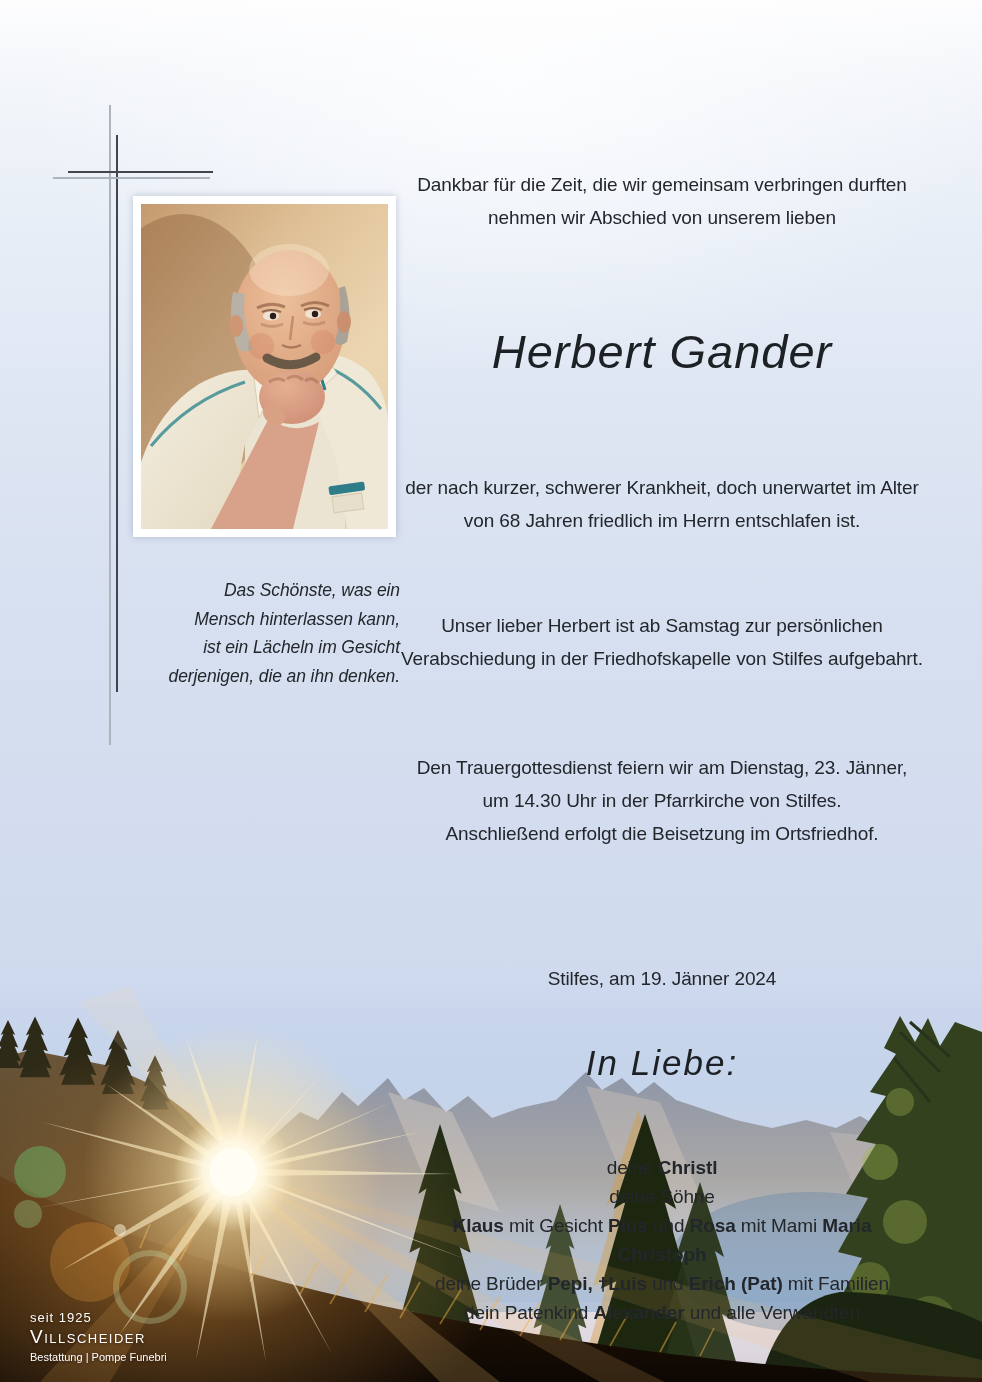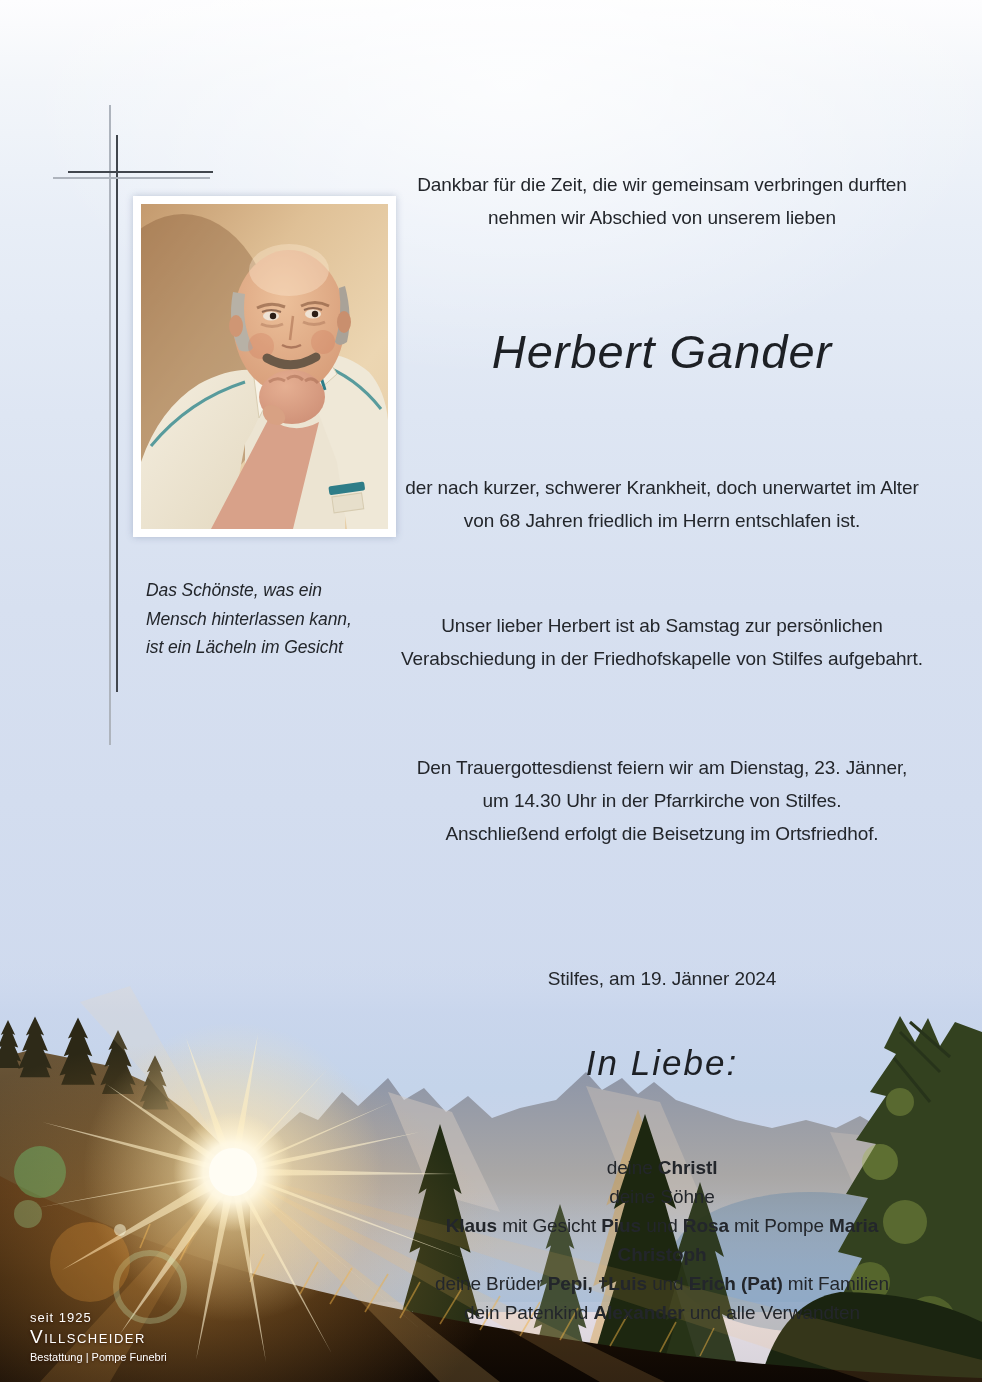--- a/index.html
+++ b/index.html
@@ -22,21 +22,21 @@
   
   .col{position:absolute;left:338px;width:648px;text-align:center;}
   .line{font-size:19px;line-height:33px;letter-spacing:-.1px;}
   .intro{top:168px;}
   .name{top:258px;font-style:italic;font-size:47px;letter-spacing:1px;color:#1d2025;}
   .p1{top:350px;}.p2{top:422px;}.p3{top:498px;}
   .date{top:610px;}
   .inliebe{top:658px;font-style:italic;font-size:35px;letter-spacing:2px;color:#1d2025;}
   .family{top:728px;}
   .family .line{line-height:29px;}
-  .poem{position:absolute;left:146px;top:576px;width:254px;text-align:left;
+  .poem{position:absolute;left:146px;top:576px;width:254px;text-align:right;
     font-style:italic;}
   .poem .line{font-size:17.5px;line-height:28.5px;}
   
   .landscape{position:absolute;left:0;top:962px;width:982px;height:420px;}
   
   .logo{position:absolute;left:30px;top:1310px;width:194px;color:#fff;
     font-family:Liberation Sans, sans-serif;text-shadow:0 1px 3px rgba(40,10,0,.65);z-index:6;}
   .logo .since{font-size:13px;letter-spacing:1px;}
   .logo .fname{font-size:19px;font-variant:small-caps;letter-spacing:1.5px;line-height:24px;}
   .logo .sub{font-size:11px;margin-top:2px;}
@@ -130,20 +130,21 @@
       <ellipse cx="151" cy="193" rx="33" ry="27" fill="url(#skin2)"></ellipse>
       <path d="M128,178 Q136,172 144,177 M146,175 Q154,169 162,176 M164,177 Q171,172 177,179" fill="none" stroke="rgba(150,90,65,.4)" stroke-width="3"></path>
       <ellipse cx="133" cy="211" rx="12" ry="9" fill="#d8a183" transform="rotate(35 133 211)"></ellipse>
     </svg>
   </div>
 
   <div class="poem">
     <div class="line">Das Schönste, was ein</div>
     <div class="line">Mensch hinterlassen kann,</div>
     <div class="line">ist ein Lächeln im Gesicht</div>
+    <div class="line">derjenigen, die an ihn denken.</div>
   </div>
 
   <div class="col intro z">
     <div class="line">Dankbar für die Zeit, die wir gemeinsam verbringen durften</div>
     <div class="line">nehmen wir Abschied von unserem lieben</div>
   </div>
 
   <div class="col name z">Herbert Gander</div>
 
   <div class="col p1 z">
@@ -164,21 +165,21 @@
 
   <div class="col date z">
     <div class="line">Stilfes, am 19. Jänner 2024</div>
   </div>
 
   <div class="col inliebe z">In Liebe:</div>
 
   <div class="col family z">
     <div class="line"><span>deine </span><span class="b">Christl</span></div>
     <div class="line"><span>deine Söhne</span></div>
-    <div class="line"><span class="b">Klaus</span><span> mit Gesicht </span><span class="b">Pius</span><span> und </span><span class="b">Rosa</span><span> mit Pompe </span><span class="b">Maria</span></div>
+    <div class="line"><span class="b">Klaus</span><span> mit Gesicht </span><span class="b">Pius</span><span> und </span><span class="b">Rosa</span><span> mit Mami </span><span class="b">Maria</span></div>
     <div class="line"><span class="b">Christoph</span></div>
     <div class="line"><span>deine Brüder </span><span class="b">Pepi, †Luis</span><span> und </span><span class="b">Erich (Pat)</span><span> mit Familien</span></div>
     <div class="line"><span>dein Patenkind </span><span class="b">Alexander</span><span> und alle Verwandten</span></div>
   </div>
 
   <svg class="landscape" viewBox="0 0 982 420">
     <defs>
       <linearGradient id="sky" x1="0" y1="0" x2="0" y2="1">
         <stop offset="0" stop-color="#cdd9ee" stop-opacity="0"></stop>
         <stop offset=".12" stop-color="#c8d5ec" stop-opacity=".85"></stop>

